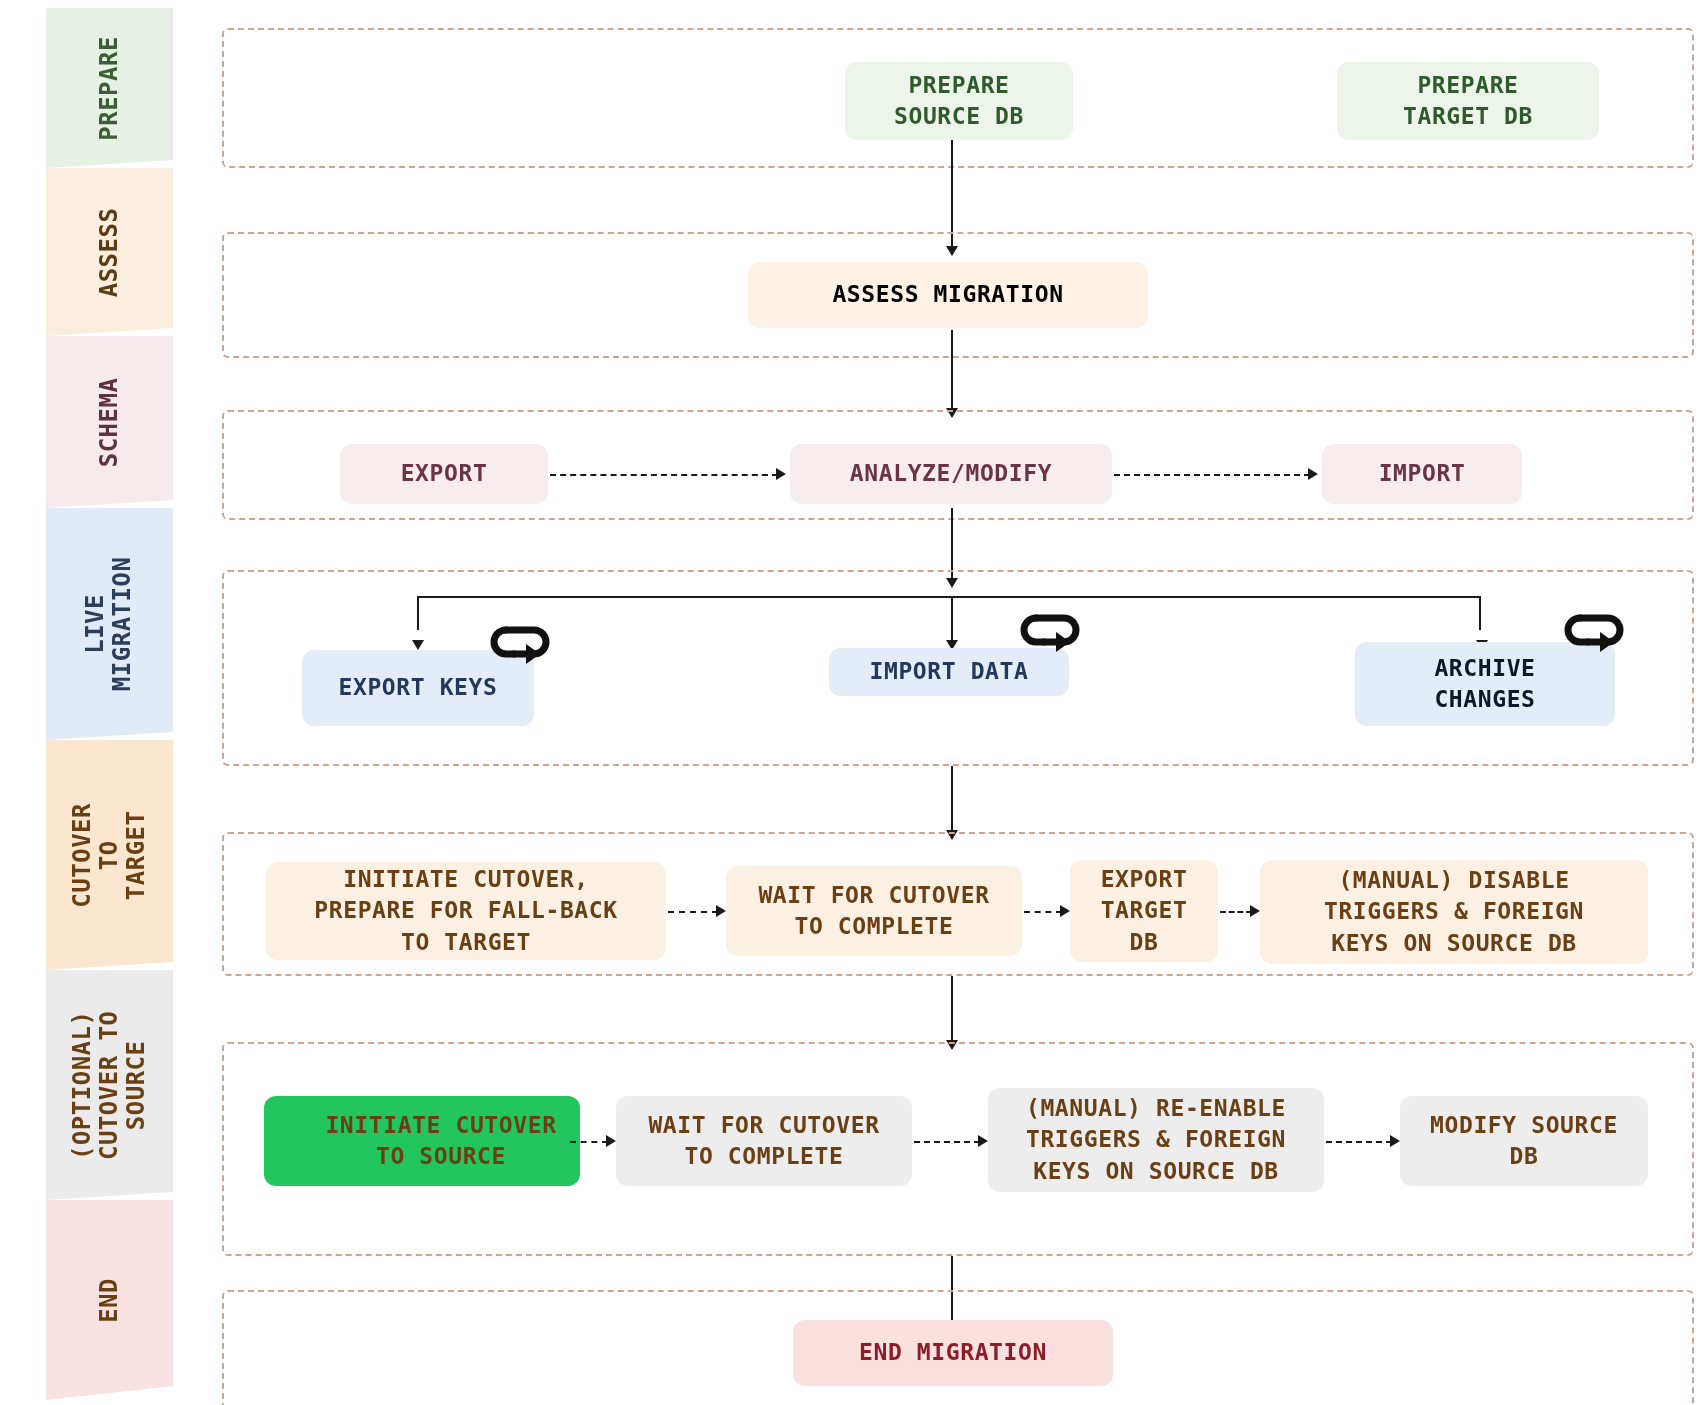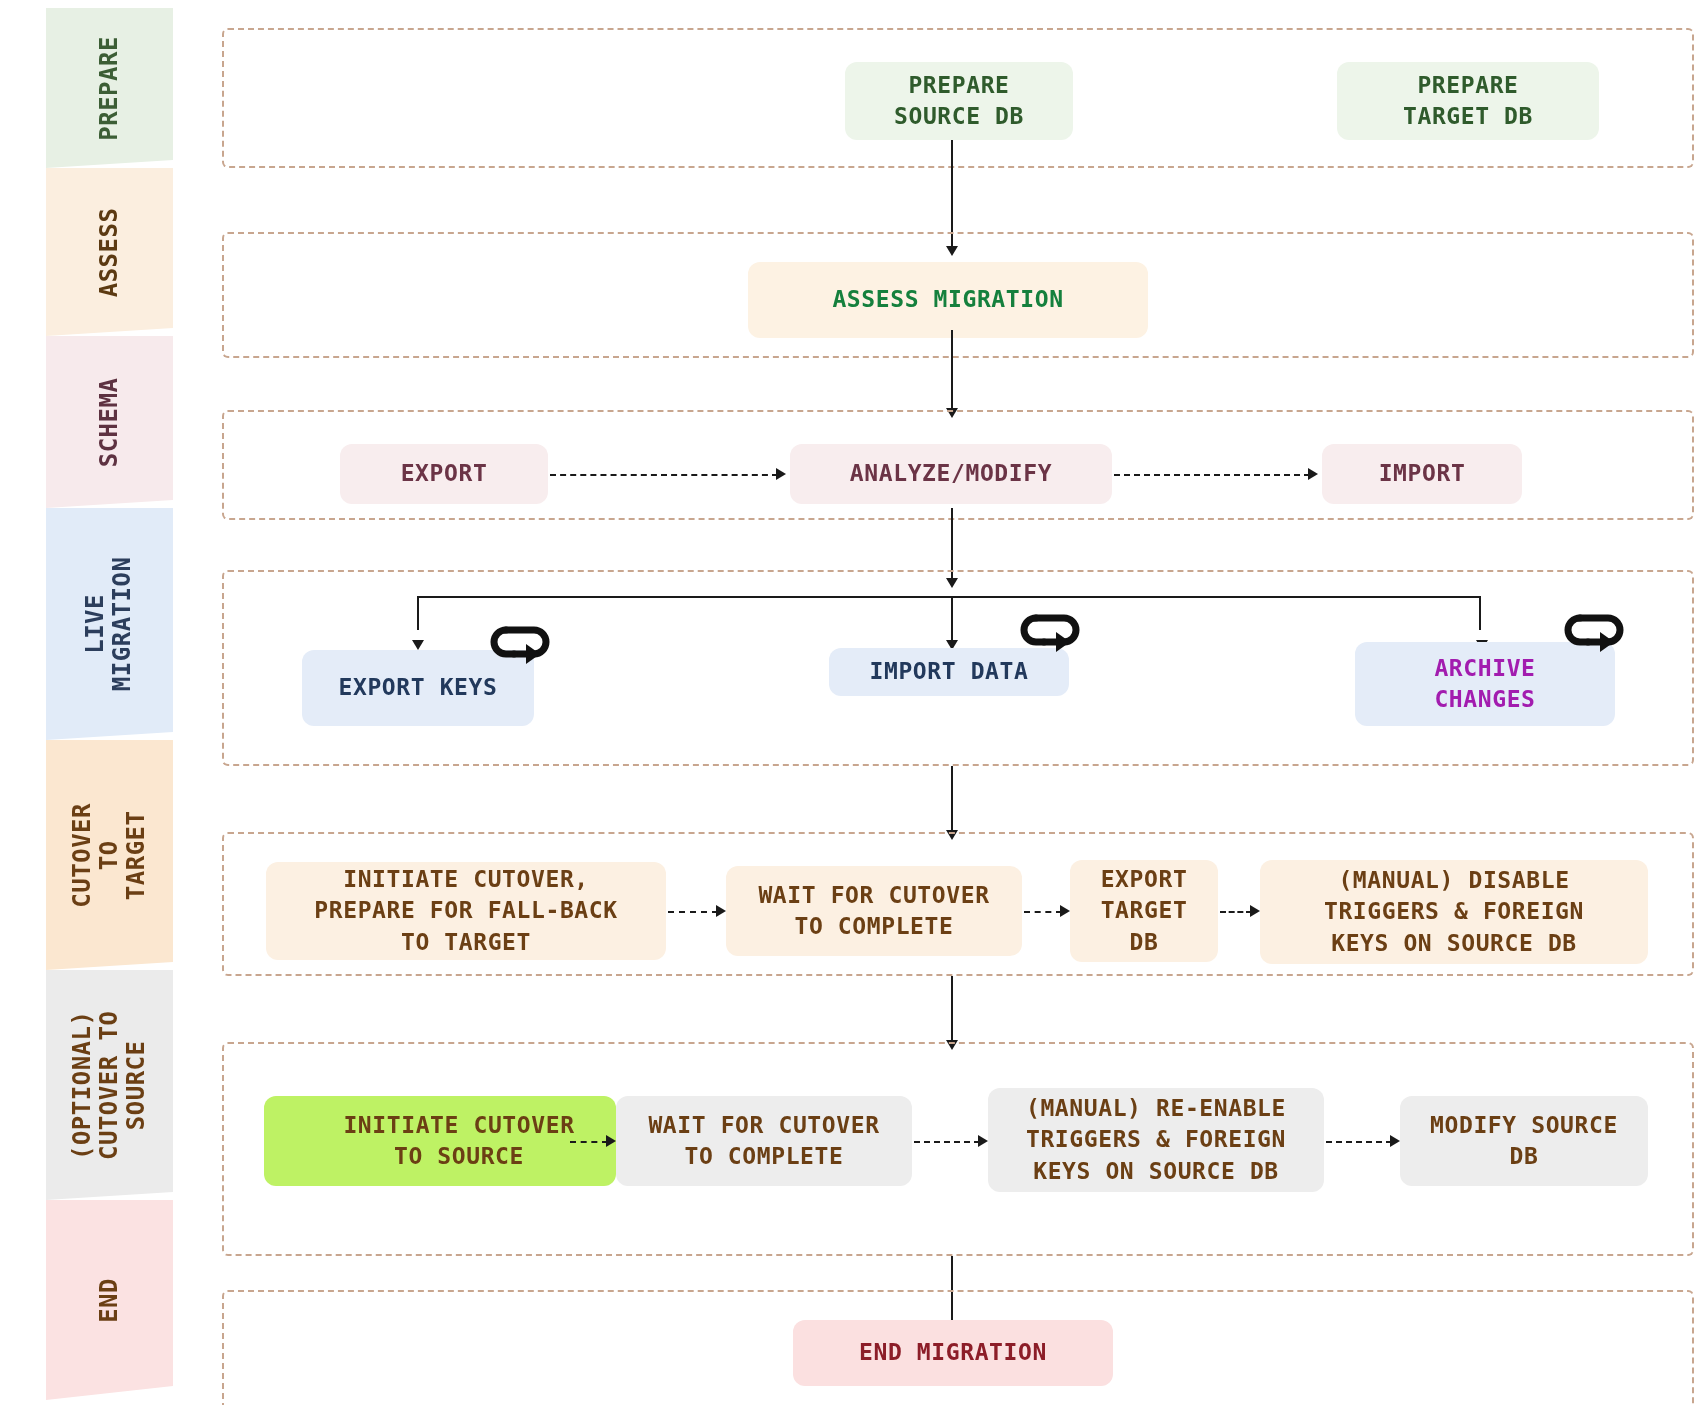--- a/index.html
+++ b/index.html
@@ -164,21 +164,21 @@
 SOURCE DB</div>
 
   <div class="node" style="left:1337px; top:62px; width:262px; height:78px; background:#edf5ea; color:#2f5b2c;">PREPARE
 TARGET DB</div>
 
   <div class="vline" style="left:951px; top:140px; height:108px;"></div>
   <div class="varrow" style="left:946px; top:246px;"></div>
 
   <div class="lane-box" style="left:222px; top:232px; width:1472px; height:126px;"></div>
 
-  <div class="node" style="left:748px; top:262px; width:400px; height:76px; background:#fdf2e3; color:#15803d;">ASSESS MIGRATION</div>
+  <div class="node" style="left:748px; top:262px; width:400px; height:66px; background:#fdf2e3; color:#000000;">ASSESS MIGRATION</div>
 
   <div class="vline" style="left:951px; top:330px; height:80px;"></div>
   <div class="varrow" style="left:946px; top:408px;"></div>
 
   <div class="lane-box" style="left:222px; top:410px; width:1472px; height:110px;"></div>
 
   <div class="node" style="left:340px; top:444px; width:208px; height:60px; background:#f8edee; color:#6b3446;">EXPORT</div>
 
   <div class="hdash" style="left:550px; top:474px; width:228px;"></div>
   <div class="harrow" style="left:776px; top:468px;"></div>
@@ -210,21 +210,21 @@
   </svg>
 
   <div class="node" style="left:829px; top:648px; width:240px; height:48px; background:#e4ecf8; color:#22395c;">IMPORT DATA</div>
 
   <svg class="loop-icon" style="left:1018px; top:608px;" viewBox="0 0 64 50">
     <path d="M18 10 H46 a12 12 0 0 1 0 24 H26" fill="none" stroke="#111" stroke-width="7" stroke-linecap="round"></path>
     <path d="M18 10 a12 12 0 0 0 0 24 H26" fill="none" stroke="#111" stroke-width="7" stroke-linecap="round"></path>
     <path d="M38 24 L52 34 L38 44 Z" fill="#111"></path>
   </svg>
 
-  <div class="node" style="left:1355px; top:642px; width:260px; height:84px; background:#e4ecf8; color:#a21caf;">ARCHIVE
+  <div class="node" style="left:1355px; top:642px; width:260px; height:84px; background:#e4ecf8; color:#0f172a;">ARCHIVE
 CHANGES</div>
 
   <svg class="loop-icon" style="left:1562px; top:608px;" viewBox="0 0 64 50">
     <path d="M18 10 H46 a12 12 0 0 1 0 24 H26" fill="none" stroke="#111" stroke-width="7" stroke-linecap="round"></path>
     <path d="M18 10 a12 12 0 0 0 0 24 H26" fill="none" stroke="#111" stroke-width="7" stroke-linecap="round"></path>
     <path d="M38 24 L52 34 L38 44 Z" fill="#111"></path>
   </svg>
 
   <div class="vline" style="left:951px; top:766px; height:66px;"></div>
   <div class="varrow" style="left:946px; top:830px;"></div>
@@ -253,21 +253,21 @@
 
   <div class="node" style="left:1260px; top:860px; width:388px; height:104px; background:#fcf0e2; color:#6b3f14;">(MANUAL) DISABLE
 TRIGGERS &amp; FOREIGN
 KEYS ON SOURCE DB</div>
 
   <div class="vline" style="left:951px; top:976px; height:66px;"></div>
   <div class="varrow" style="left:946px; top:1040px;"></div>
 
   <div class="lane-box" style="left:222px; top:1042px; width:1472px; height:214px;"></div>
 
-  <div class="node" style="left:264px; top:1096px; width:352px; height:90px; background:#bef264; color:#6b3f14;padding-left:48px;">INITIATE CUTOVER
+  <div class="node" style="left:264px; top:1096px; width:316px; height:90px; background:#22c55e; color:#6b3f14;padding-left:48px;">INITIATE CUTOVER
 TO SOURCE</div>
 
   <div class="hdash" style="left:570px; top:1141px; width:38px;"></div>
   <div class="harrow" style="left:606px; top:1135px;"></div>
 
   <div class="node" style="left:616px; top:1096px; width:296px; height:90px; background:#ededed; color:#6b3f14;">WAIT FOR CUTOVER
 TO COMPLETE</div>
 
   <div class="hdash" style="left:914px; top:1141px; width:66px;"></div>
   <div class="harrow" style="left:978px; top:1135px;"></div>

